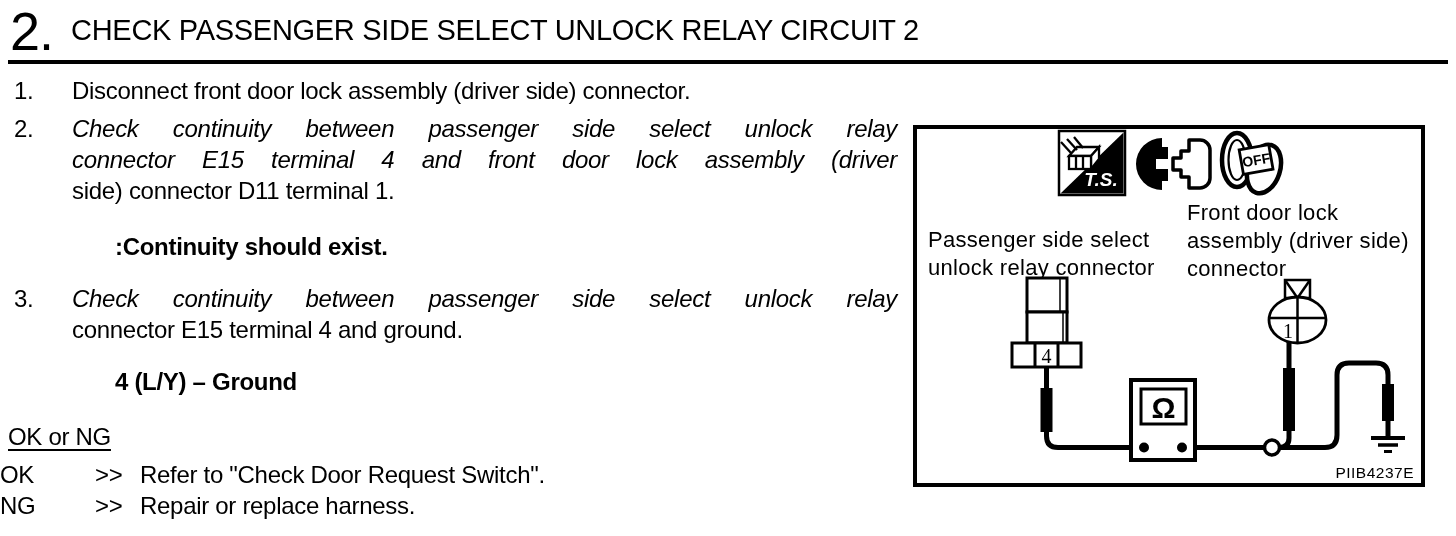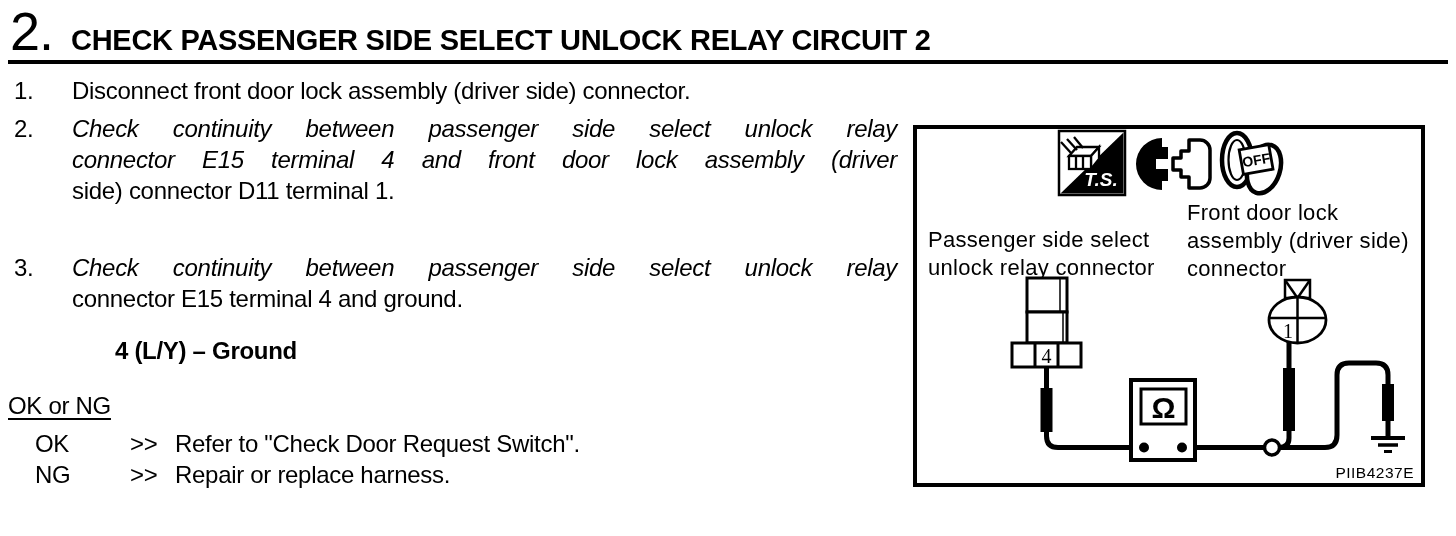--- a/index.html
+++ b/index.html
@@ -5,38 +5,38 @@
   html,body{margin:0;padding:0;}
   body{
     width:1456px;height:536px;position:relative;
     background:#fff;color:#000;
     font-family:"Liberation Sans", sans-serif;
     overflow:hidden;
   }
   
   .title-row{display:flex;align-items:flex-start;gap:18px;margin:4px 0 0 10px;}
   .title-num{font-size:54px;line-height:54px;font-weight:400;letter-spacing:-1px;}
-  .title-text{font-size:29px;line-height:29px;font-weight:700;letter-spacing:-0.3px;margin-top:22px;}
+  .title-text{font-size:29px;line-height:29px;font-weight:400;letter-spacing:-0.3px;margin-top:12px;}
   .rule{height:4px;background:#000;margin:2px 8px 0 8px;}
   
   .left-col{position:absolute;left:0;top:62px;width:905px;}
   .step{display:flex;padding-left:14px;font-size:24px;line-height:31px;letter-spacing:-0.3px;}
   .step-num{width:58px;flex-shrink:0;}
   .step-body{width:825px;}
   .jline{text-align:justify;text-align-last:justify;font-style:italic;}
   .step-1{margin-top:13px;}
   .step-2{margin-top:7px;}
   .step-3{margin-top:21px;}
   .spec{display:flex;padding-left:115px;font-size:24px;line-height:31px;font-weight:700;letter-spacing:-0.3px;}
   .spec-1{margin-top:25px;}
   .spec-2{margin-top:21px;flex-direction:column;}
   .spec-terminals{width:315px;flex-shrink:0;}
   .okng-heading{margin:24px 0 0 8px;font-size:24px;line-height:31px;letter-spacing:-0.3px;
     text-decoration:underline;text-underline-offset:4px;text-decoration-thickness:2px;width:max-content;}
-  .result{display:flex;padding-left:35px;font-size:24px;line-height:31px;letter-spacing:-0.3px;}
+  .result{display:flex;font-size:24px;line-height:31px;letter-spacing:-0.3px;}
   .result-first{margin-top:7px;}
   .result-label{width:95px;flex-shrink:0;}
   .result-arrow{width:45px;flex-shrink:0;}
   
   .figure-panel{
     position:absolute;left:913px;top:125px;width:512px;height:362px;
     border:4px solid #000;box-sizing:border-box;background:#fff;
   }
   .figure-panel svg{position:absolute;left:0;top:0;}
   .svg-label{font-family:"Liberation Sans", sans-serif;font-size:22px;letter-spacing:0.3px;fill:#000;}
@@ -64,20 +64,21 @@
   <div class="step step-2">
     <span class="step-num">2.</span>
     <div class="step-body">
       <div class="jline">Check continuity between passenger side select unlock relay</div>
       <div class="jline">connector E15 terminal 4 and front door lock assembly (driver</div>
       <div>side) connector D11 terminal 1.</div>
     </div>
   </div>
 
   <div class="spec spec-1">
+    <span class="spec-condition">:Continuity should exist.</span>
   </div>
 
   <div class="step step-3">
     <span class="step-num">3.</span>
     <div class="step-body">
       <div class="jline">Check continuity between passenger side select unlock relay</div>
       <div>connector E15 terminal 4 and ground.</div>
     </div>
   </div>
 

